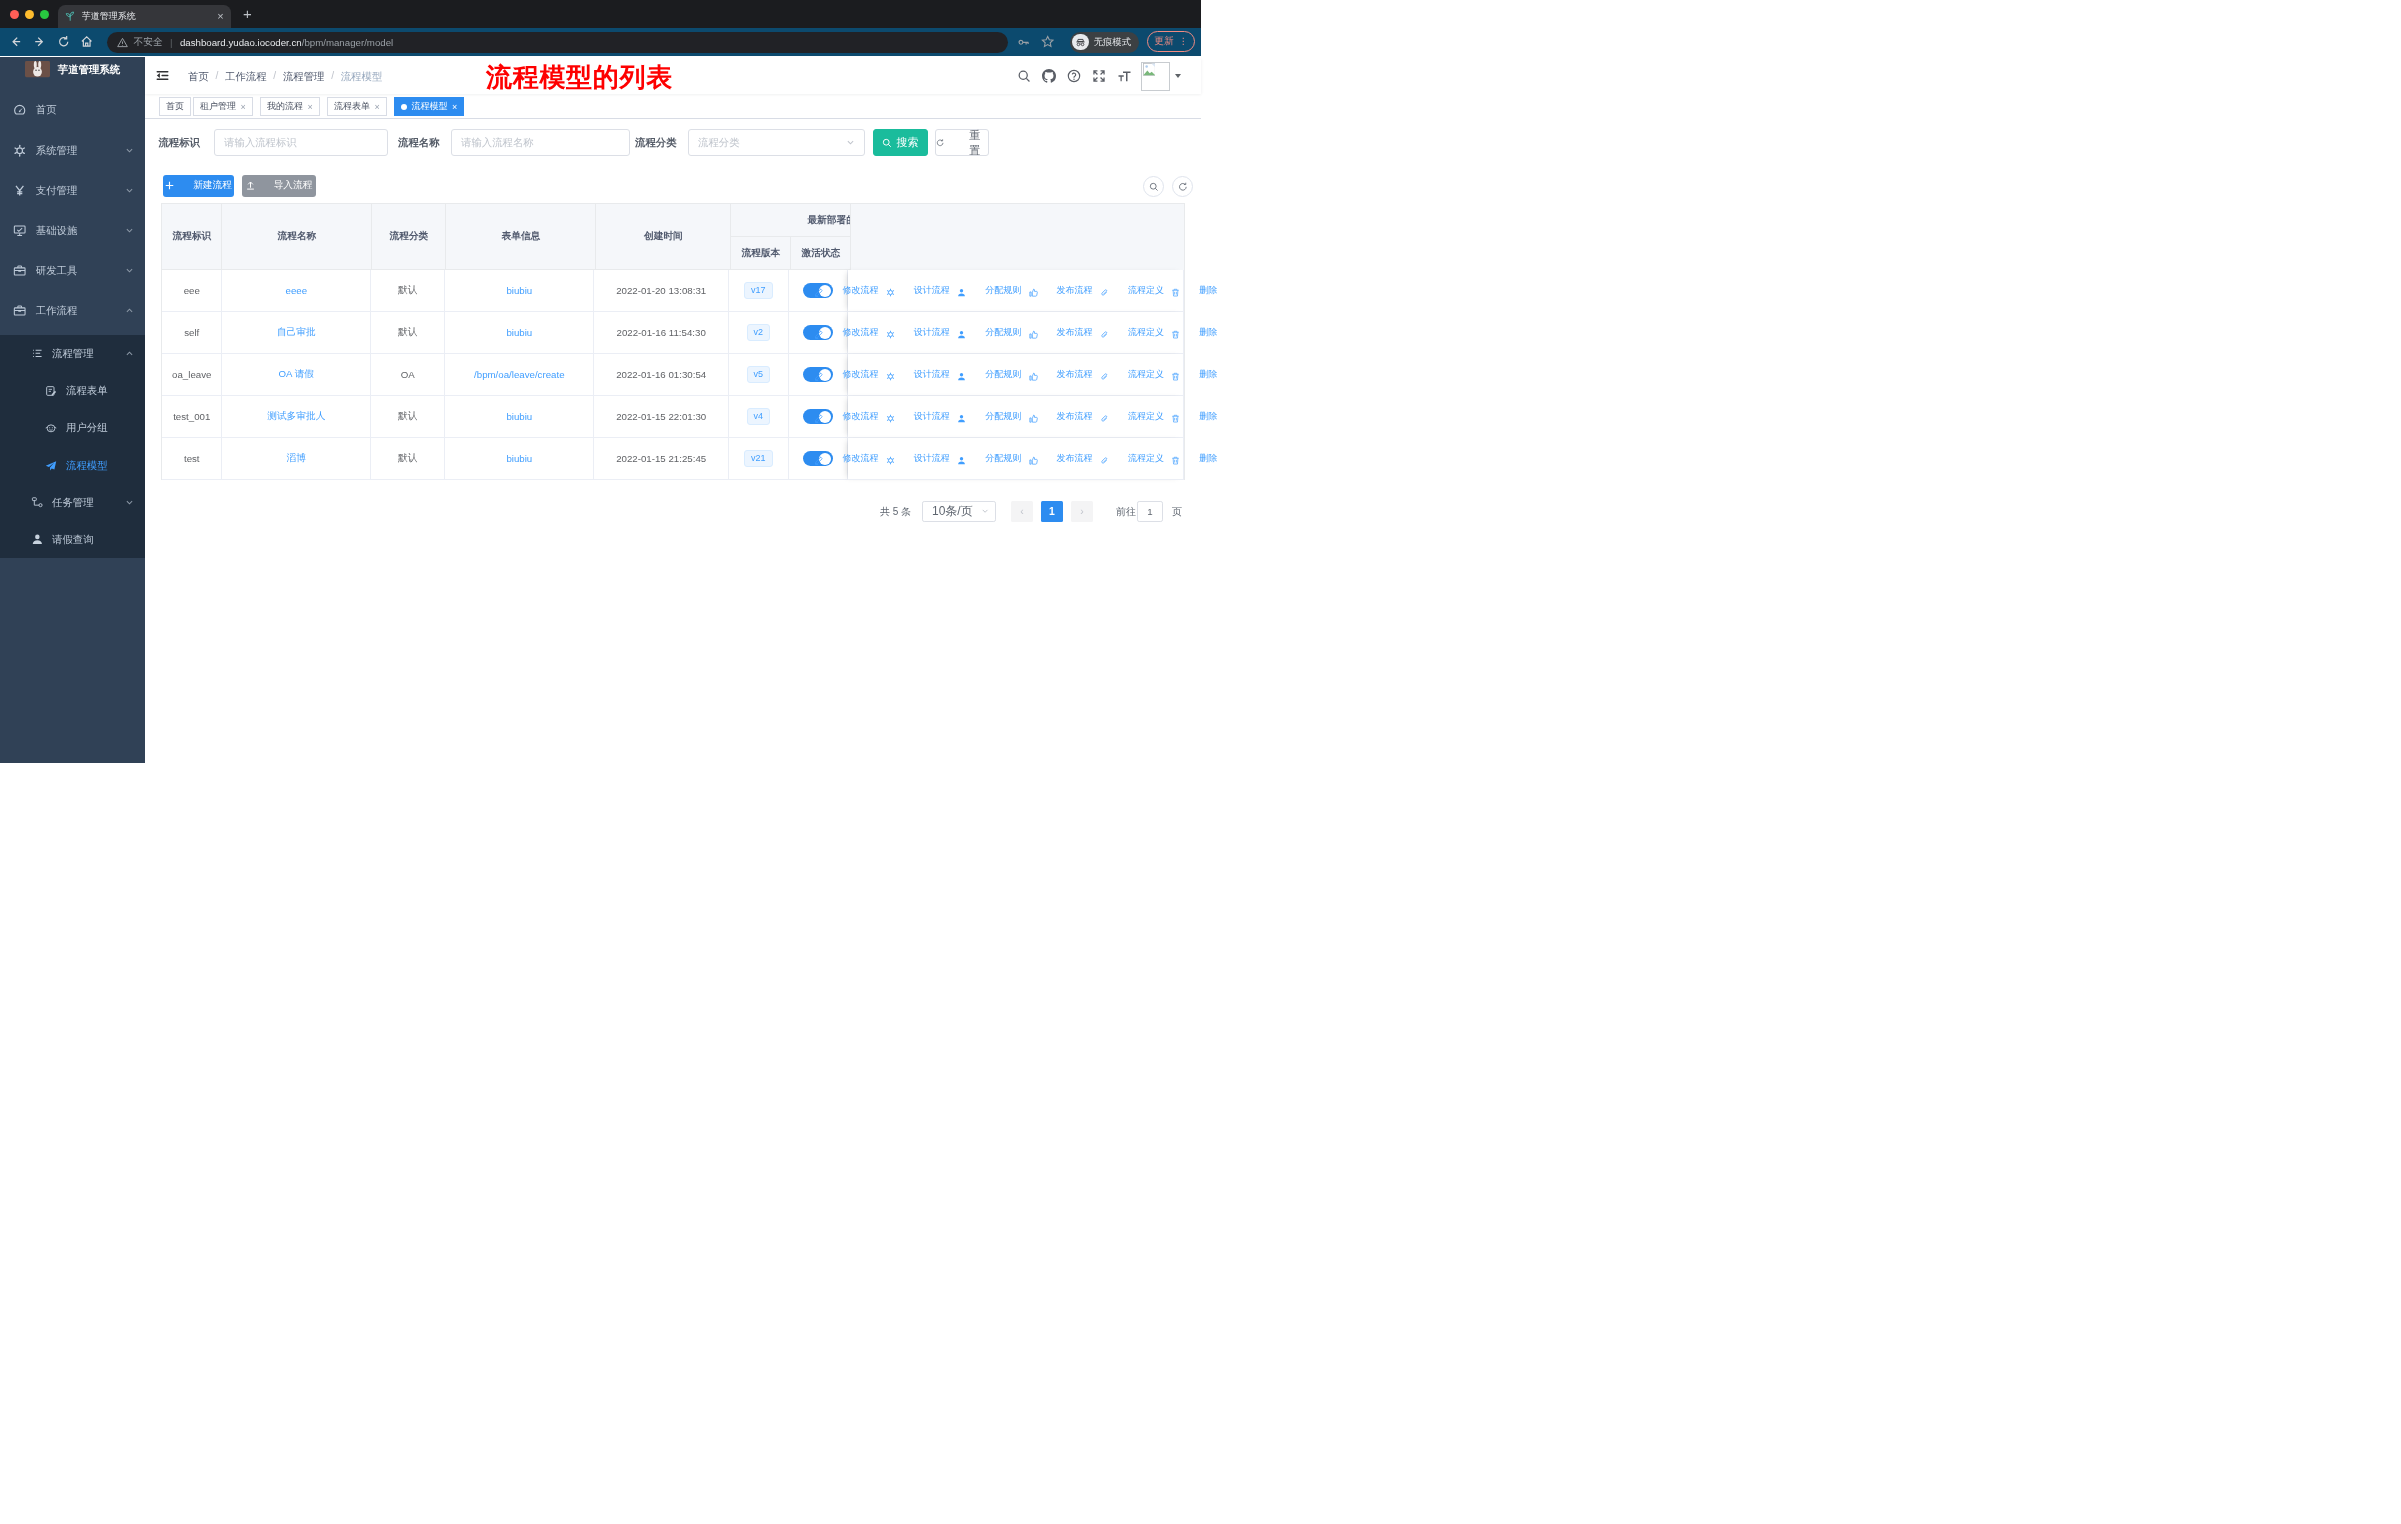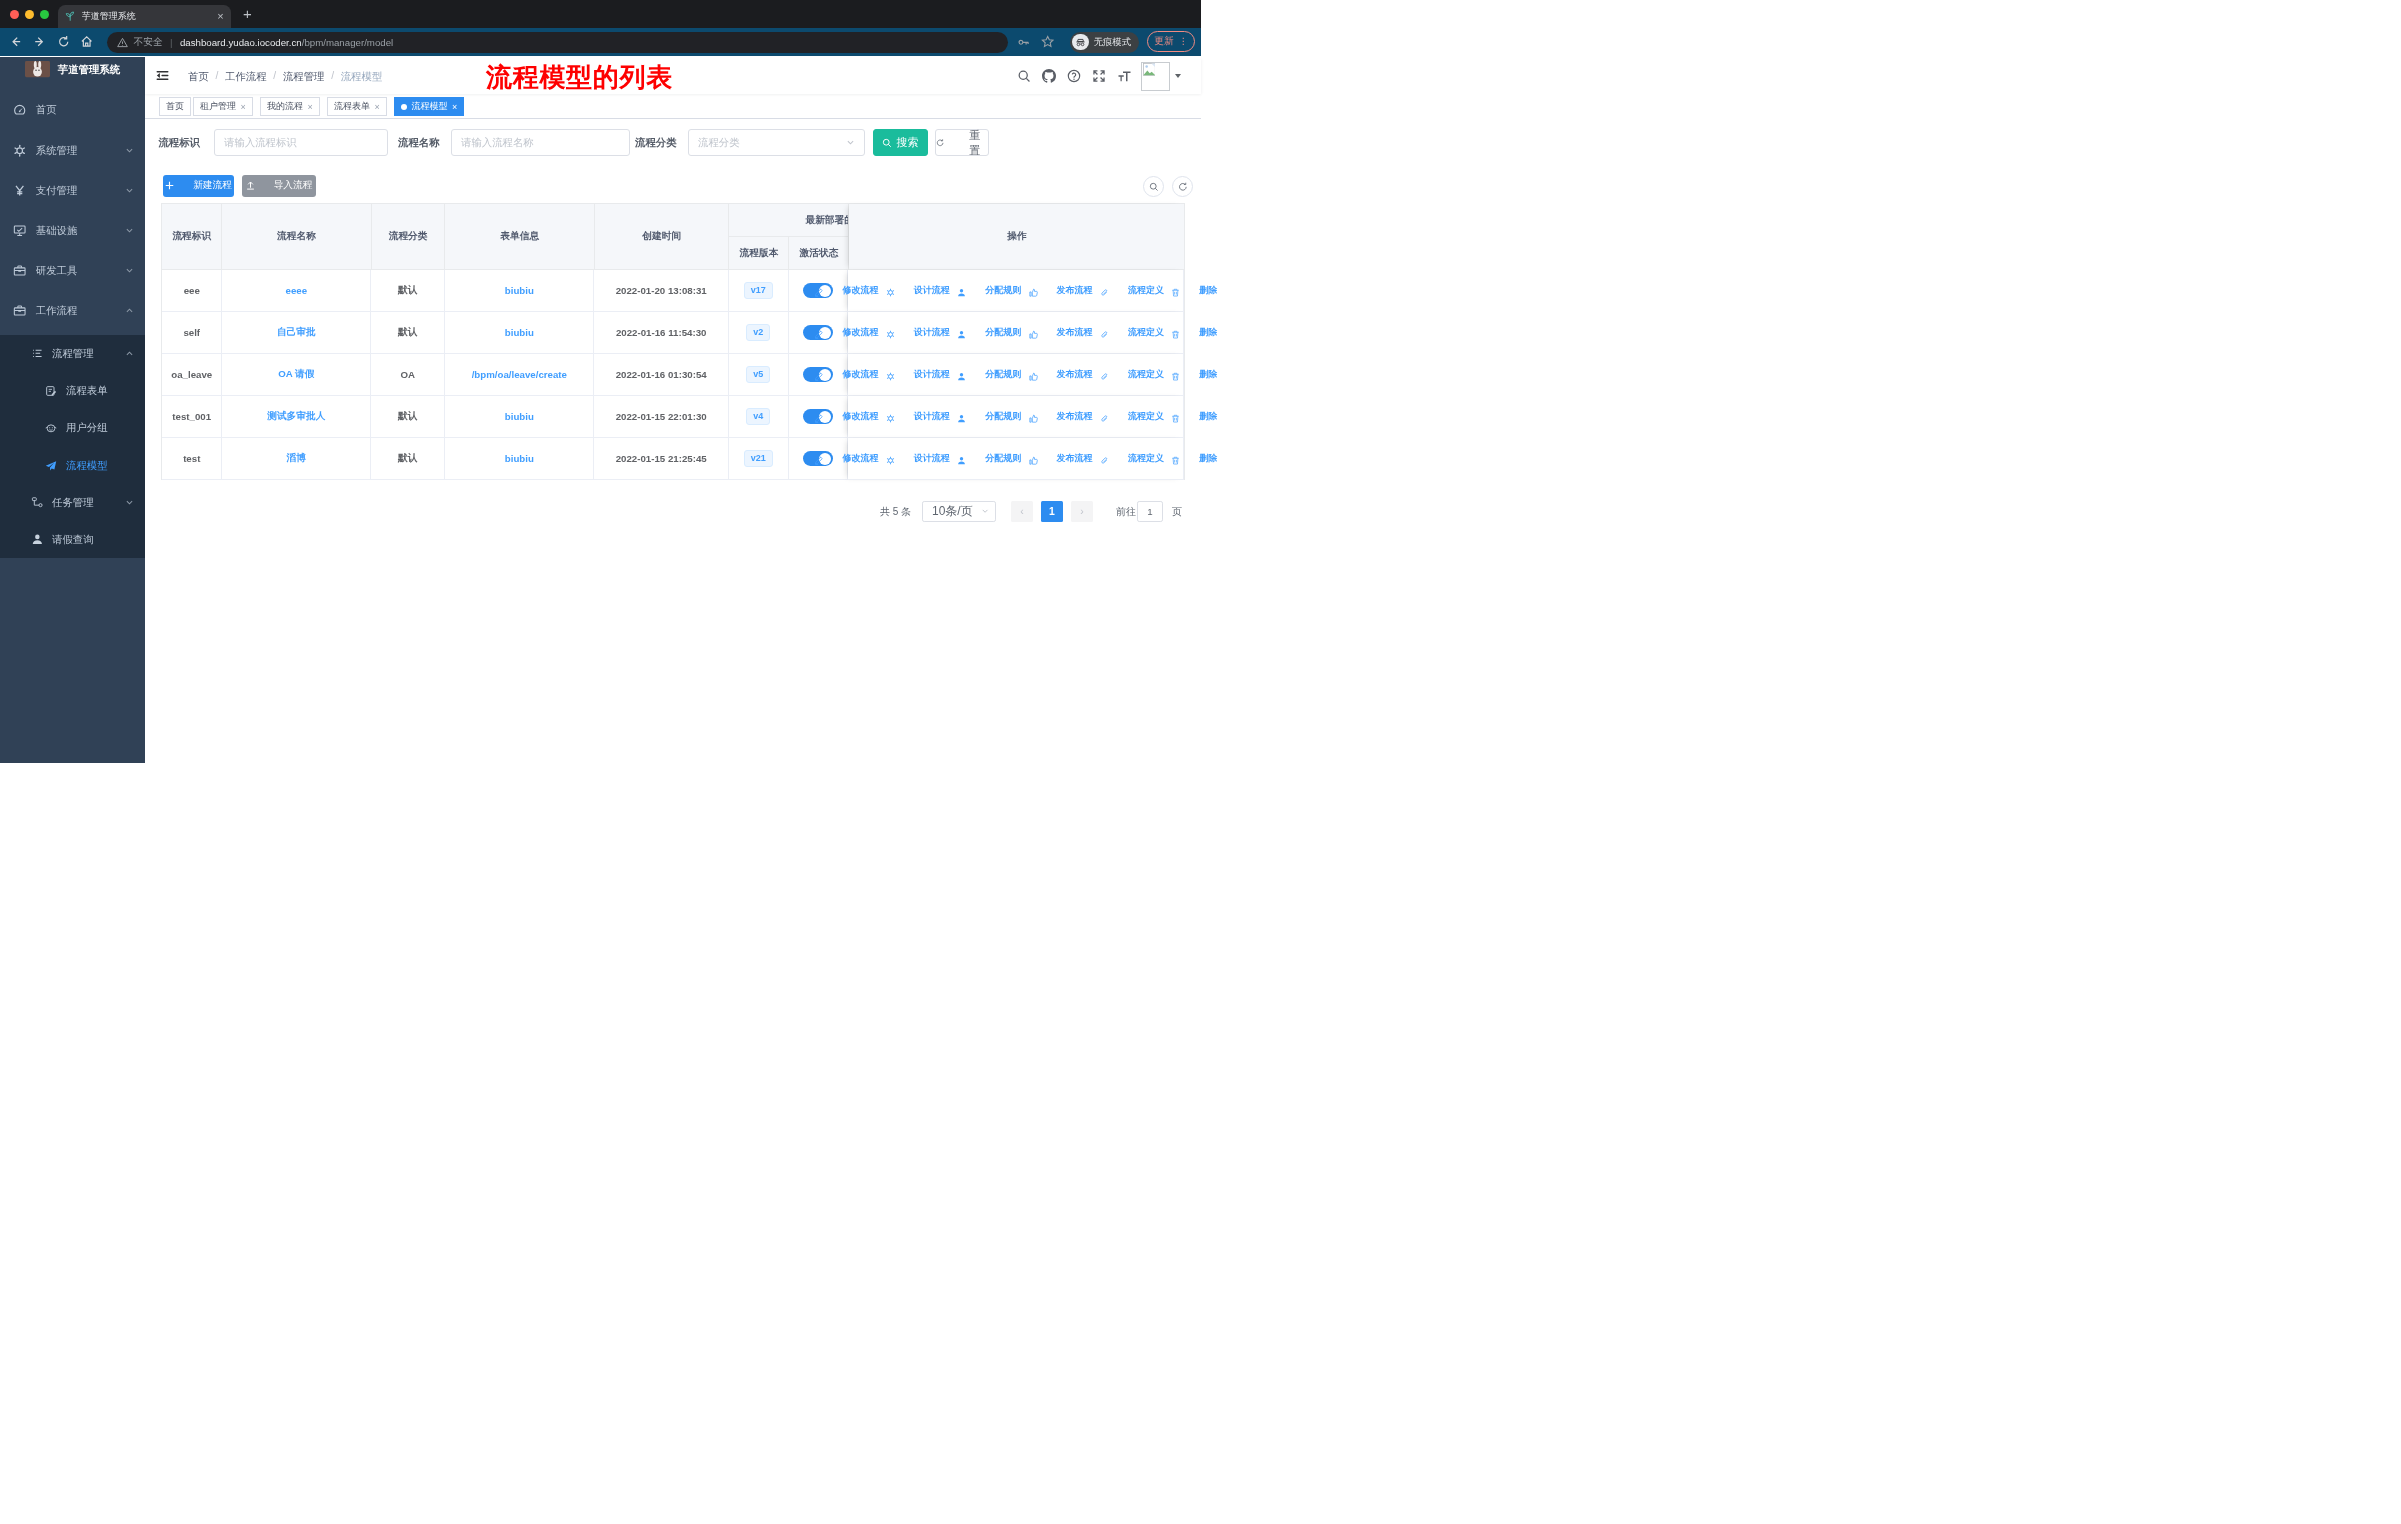--- a/index.html
+++ b/index.html
@@ -106,21 +106,21 @@
   .c1{width:60px}.c2{width:150px}.c3{width:74px}.c4{width:150px}.c5{width:135px}.c7{width:60px}
   .cops{width:336px}
   .groupcol { width:120px; display:flex; flex-direction:column; }
   .gtop { position:relative; height:33px; border-right:0.7px solid #e8eaec; border-bottom:0.7px solid #e8eaec;
     overflow:hidden; }
   .gtop span { position:absolute; left:76px; top:10.4px; white-space:nowrap; }
   .gsub { display:flex; height:33px; }
   .gsub .th { width:60px; }
   .gsub .th:last-child { width:60px; }
   .col-ops { position:relative; z-index:2; box-shadow:-4.5px 0 6px -3px rgba(0,0,0,.15); border-right:none; }
-  .tr { display:flex; height:42px; background:#fff;font-weight:bold; }
+  .tr { display:flex; height:42px; background:#fff; }
   .td { display:flex; align-items:center; justify-content:center; border-right:0.7px solid #ebeef5;
     border-bottom:0.7px solid #ebeef5; color:#606266; }
   .td.col-ops { background:#fff; }
   a.link { color:#409eff; text-decoration:none; cursor:pointer; }
   .vtag { padding:3px 6px; background:#ecf5ff; border:0.7px solid #d9ecff; border-radius:3px;
     color:#409eff; font-size:9px; line-height:1; }
   .switch { position:relative; width:30px; height:15px; border-radius:7.4px; background:#2d8cf0; cursor:pointer; }
   .switch .knob { position:absolute; right:1.5px; top:1.5px; width:12px; height:12px; border-radius:50%; background:#fff; }
   .ops-body { gap:7.4px; font-size:9px; }
   .op { display:flex; align-items:flex-end; gap:19px; color:#409eff; text-decoration:none; white-space:nowrap; cursor:pointer; }
@@ -538,21 +538,20 @@
           <div class="th c5">创建时间</div>
           <div class="groupcol">
             <div class="gtop">
                 <span>最新部署的流程定义</span>
               </div>
             <div class="gsub">
               <div class="th">流程版本</div>
               <div class="th">激活状态</div>
             </div>
           </div>
-          <div class="th cops col-ops">操作</div>
         </div>
 
         <div class="tbody">
 
             <div class="tr">
               <div class="td c1">
                 <span>eee</span>
               </div>
               <div class="td c2">
                 <a class="link">eeee</a>

